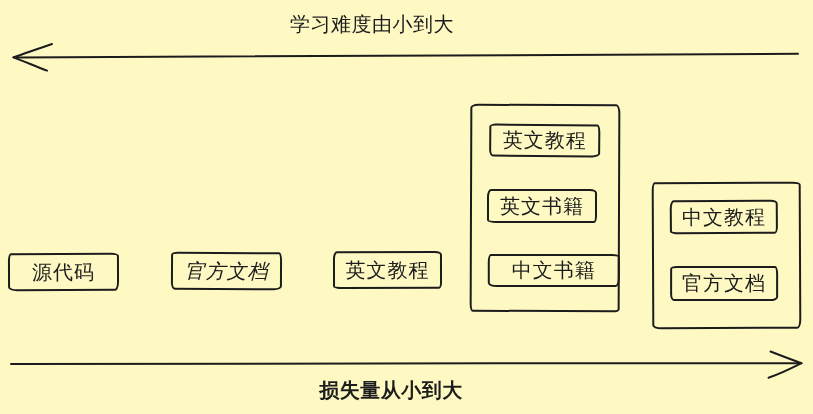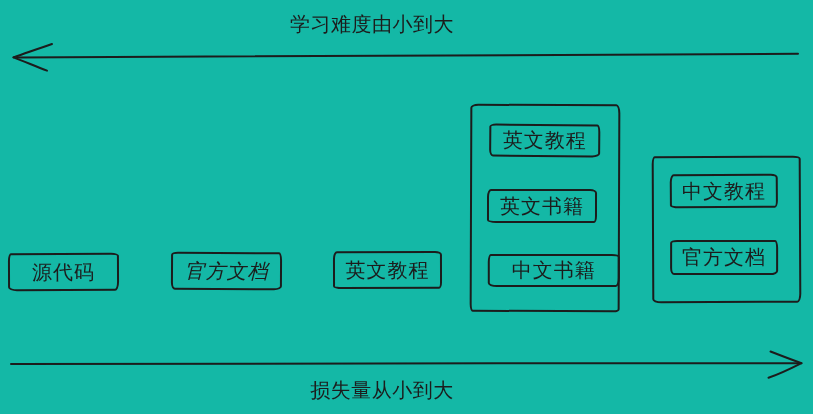--- a/index.html
+++ b/index.html
@@ -5,21 +5,21 @@
   * { box-sizing: border-box; margin: 0; padding: 0; }
   html, body { background: #ffffff; }
   body {
     font-family: "Liberation Sans", "DejaVu Sans", sans-serif;
     color: #1c1c1c;
   }
   .canvas {
     position: relative;
     width: 813px;
     height: 414px;
-    background: #14b8a6;
+    background: #fef9c3;
     overflow: hidden;
   }
   .arrow-layer {
     position: absolute;
     left: 0; top: 0;
     width: 813px; height: 414px;
     pointer-events: none;
   }
   .arrow-layer path {
     fill: none;
@@ -30,21 +30,21 @@
   }
   .axis-label {
     position: absolute;
     font-size: 20px;
     letter-spacing: 0.5px;
     text-align: center;
     color: #1c1c1c;
     white-space: nowrap;
   }
   .axis-label.top { left: 290px; top: 11px; width: 162px; }
-  .axis-label.bottom { left: 306px; top: 377px; width: 152px; }
+  .axis-label.bottom { left: 315px; top: 377px; width: 152px; font-weight: bold; }
 
   .sketch-box {
     position: absolute;
     border: 2px solid var(--stroke, #1c1c1c);
     background: transparent;
     display: flex;
     align-items: center;
     justify-content: center;
     font-size: 20px;
     letter-spacing: 1px;
@@ -62,21 +62,21 @@
   .box-official-docs { left: 171px; top: 252px; width: 111px; height: 38px; font-style: italic; }
   .box-english-books { left: 333px; top: 251px; width: 109px; height: 38px; }
 
   
   .group-middle { left: 470px; top: 104px; width: 150px; height: 208px; border-width: 2.5px; text-align: right; }
   .group-middle .inner-1 { left: 17px; top: 18px;  width: 111px; height: 33px; }
   .group-middle .inner-2 { left: 15px; top: 83px;  width: 110px; height: 34px; }
   .group-middle .inner-3 { left: 16px; top: 148px; width: 132px; height: 33px; }
 
   
-  .group-right { left: 652px; top: 156px; width: 149px; height: 147px; border-width: 2.5px; text-decoration: underline; }
+  .group-right { left: 652px; top: 182px; width: 149px; height: 147px; border-width: 2.5px; text-decoration: underline; }
   .group-right .inner-1 { left: 16px; top: 16px; width: 108px; height: 34px; }
   .group-right .inner-2 { left: 16px; top: 82px; width: 108px; height: 35px; }
 </style>
 </head>
 <body style="background: rgb(255, 255, 255);">
 
 <div class="canvas">
 
   <div class="axis-label top">学习难度由小到大</div>
 

